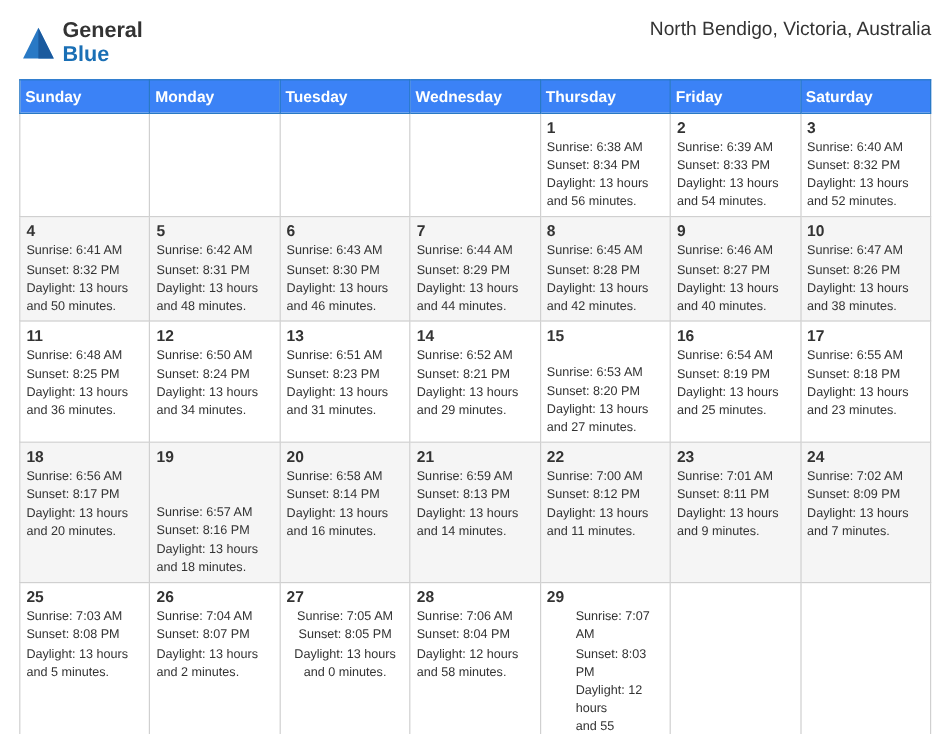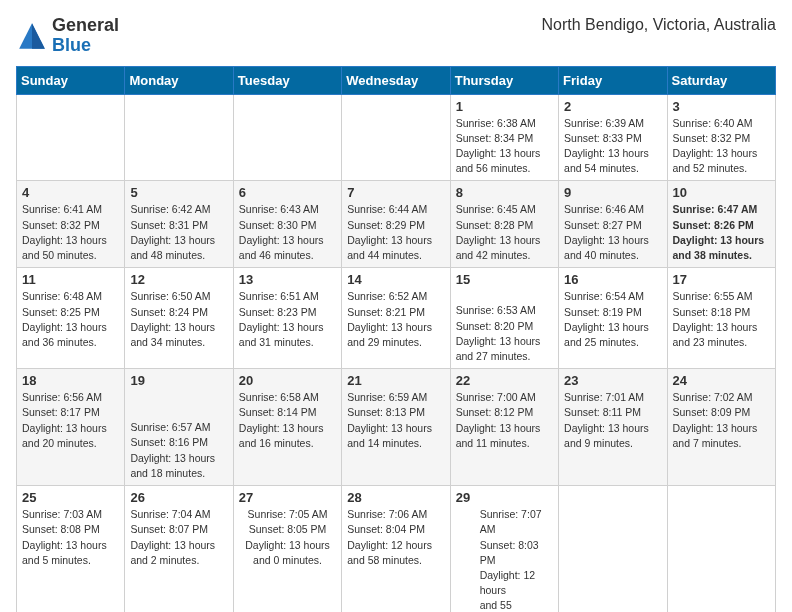--- a/index.html
+++ b/index.html
@@ -44,21 +44,21 @@
     .location {
       font-size: 16px;
       color: #333;
     }
     table {
       width: 100%;
       border-collapse: collapse;
       table-layout: fixed;
     }
     thead tr th {
-      background-color: #0369a1;
+      background-color: #3b82f6;
       color: #fff;
       font-size: 13px;
       font-weight: bold;
       padding: 6px 4px;
       text-align: left;
       border: 1px solid #2979c5;
     }
     tbody tr td {
       vertical-align: top;
       border: 1px solid #d0d0d0;
@@ -184,21 +184,21 @@
         </td>
         <td>
           <span class="day-number">9</span>
           <div class="day-info" style="white-space: pre-line;">Sunrise: 6:46 AM
 Sunset: 8:27 PM
 Daylight: 13 hours
 and 40 minutes.</div>
         </td>
         <td>
           <span class="day-number">10</span>
-          <div class="day-info" style="white-space: pre-line; font-weight: bold;">Sunrise: 6:47 AM
+          <div class="day-info" style="white-space: pre-line;">Sunrise: 6:47 AM
 Sunset: 8:26 PM
 Daylight: 13 hours
 and 38 minutes.</div>
         </td>
       </tr>
       <tr>
         <td>
           <span class="day-number">11</span>
           <div class="day-info" style="white-space: pre-line;">Sunrise: 6:48 AM
 Sunset: 8:25 PM

